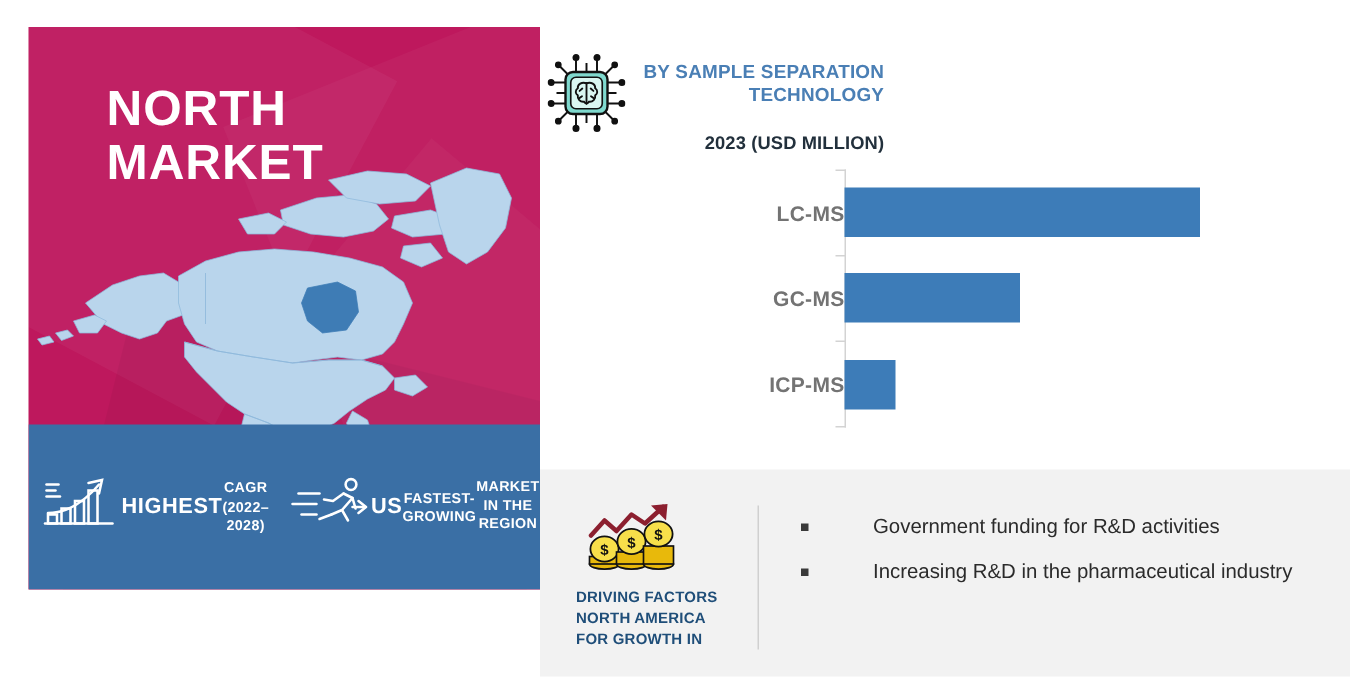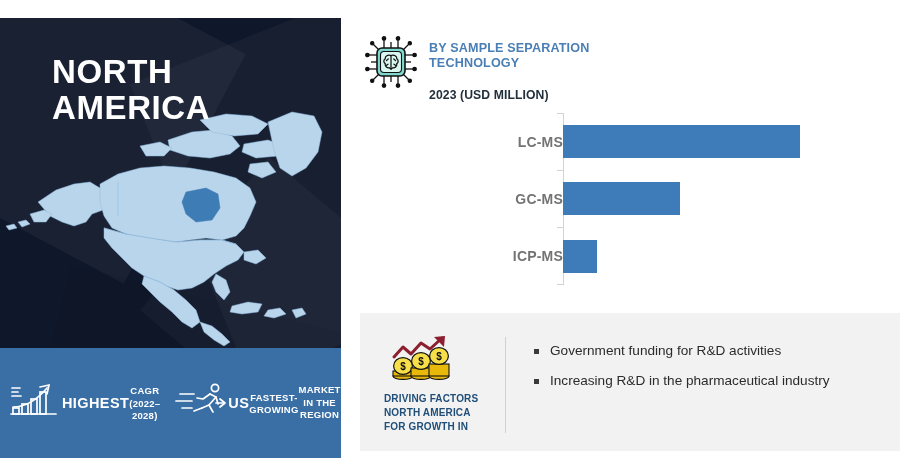--- a/index.html
+++ b/index.html
@@ -1,22 +1,22 @@
 <!DOCTYPE html>
 <html><head>
 <meta charset="utf-8">
 <style>
   html,body{margin:0;padding:0;background:#ffffff;}
   body{width:900px;height:464px;position:relative;overflow:hidden;
        font-family:"Liberation Sans","DejaVu Sans",sans-serif;}
 
   
   #region-panel{
-    position:absolute;left:0;top:18px;width:341px;height:440px;
-    background:#0f172a;overflow:hidden;
+    position:absolute;left:19px;top:18px;width:341px;height:375px;
+    background:#be185d;overflow:hidden;
     box-shadow:0 0 0 1px rgba(255,255,255,.35);
   }
   
   .facet{position:absolute;background:rgba(255,255,255,.045);pointer-events:none;}
   .f1{left:-60px;top:-40px;width:260px;height:260px;transform:rotate(28deg);}
   .f2{right:-80px;top:10px;width:240px;height:320px;transform:rotate(-22deg);
       background:rgba(255,255,255,.035);}
   .f3{left:40px;bottom:-60px;width:300px;height:220px;transform:rotate(14deg);
       background:rgba(0,0,0,.04);}
   .f4{right:-40px;bottom:60px;width:200px;height:200px;transform:rotate(40deg);
@@ -42,21 +42,21 @@
   .stat .big{font-size:14.5px;font-weight:bold;letter-spacing:.4px;line-height:1.15;}
   .stat .small{font-size:9.5px;font-weight:bold;letter-spacing:.25px;line-height:1.3;margin-top:2px;}
   #stat-divider{width:1px;height:62px;background:rgba(255,255,255,.35);}
 
   
   #chart-area{position:absolute;left:360px;top:18px;width:530px;height:295px;background:#fff;}
 
   #chart-header{position:absolute;left:5px;top:18px;display:flex;align-items:flex-start;}
   #chip-icon{width:52px;height:52px;flex:0 0 52px;margin-right:12px;}
   #chip-icon svg{display:block;}
-  #chart-heading{padding-top:5px;}
+  #chart-heading{padding-top:5px;text-align:right;}
   #heading-top{color:#4A7FB5;font-size:12.6px;font-weight:bold;line-height:1.22;letter-spacing:.15px;}
   #heading-sub{color:#22303C;font-size:12.2px;font-weight:bold;margin-top:16px;letter-spacing:.1px;}
 
   
   #plot{position:absolute;left:120px;top:95px;width:400px;height:172px;}
   .bar-row{position:relative;height:57.3px;display:flex;align-items:center;}
   .bar-label{position:absolute;right:calc(100% - 83px);width:120px;text-align:right;
              font-size:14px;font-weight:bold;color:#737373;letter-spacing:.2px;}
   .bar-track{position:absolute;left:83px;right:0;display:flex;align-items:center;height:100%;}
   .bar{height:33px;background:#3D7CB8;}
@@ -66,36 +66,36 @@
   
   #factors{
     position:absolute;left:360px;top:313px;width:540px;height:138px;
     background:#F2F2F2;display:flex;align-items:flex-start;
   }
   #factors-left{width:145px;flex:0 0 145px;padding:22px 0 0 24px;box-sizing:border-box;}
   #coins-icon{width:62px;height:48px;margin-bottom:9px;margin-left:6px;}
   #factors-caption{color:#1F4E79;font-size:10px;font-weight:bold;line-height:1.42;letter-spacing:.15px;}
   #factors-divider{width:1px;height:96px;background:#D0D0D0;margin:24px 0 0 0;flex:0 0 1px;}
   #factors-list{padding:28px 0 0 28px;}
-  .factor{display:flex;align-items:flex-start;margin-bottom:11px;}
+  .factor{display:flex;align-items:flex-start;margin-bottom:11px;gap:32px;}
   .bullet{width:5px;height:5px;background:#3A3A3A;margin:8px 11px 0 0;flex:0 0 5px;}
   .factor-text{font-size:13.6px;color:#2B2B2B;line-height:1.4;}
 </style>
 </head>
 <body>
 
 <div id="region-panel">
   <div class="facet f1"></div>
   <div class="facet f2"></div>
   <div class="facet f3"></div>
   <div class="facet f4"></div>
 
   <div id="region-title">
     <div>NORTH</div>
-    <div>AMERICA</div>
+    <div>MARKET</div>
   </div>
 
   <div id="map-wrap">
     <svg viewBox="0 0 341 240" xmlns="http://www.w3.org/2000/svg" aria-hidden="true">
       <g fill="#B9D5EC" stroke="#8FB9DC" stroke-width="0.5">
 
         <path d="M38 92 L56 80 L74 74 L90 72 L100 78 L108 90 L103 100 L92 104 L86 112
                  L74 116 L62 112 L50 106 Z"></path>
         <path d="M30 104 L44 100 L52 104 L46 112 L34 112 Z"></path>
 

